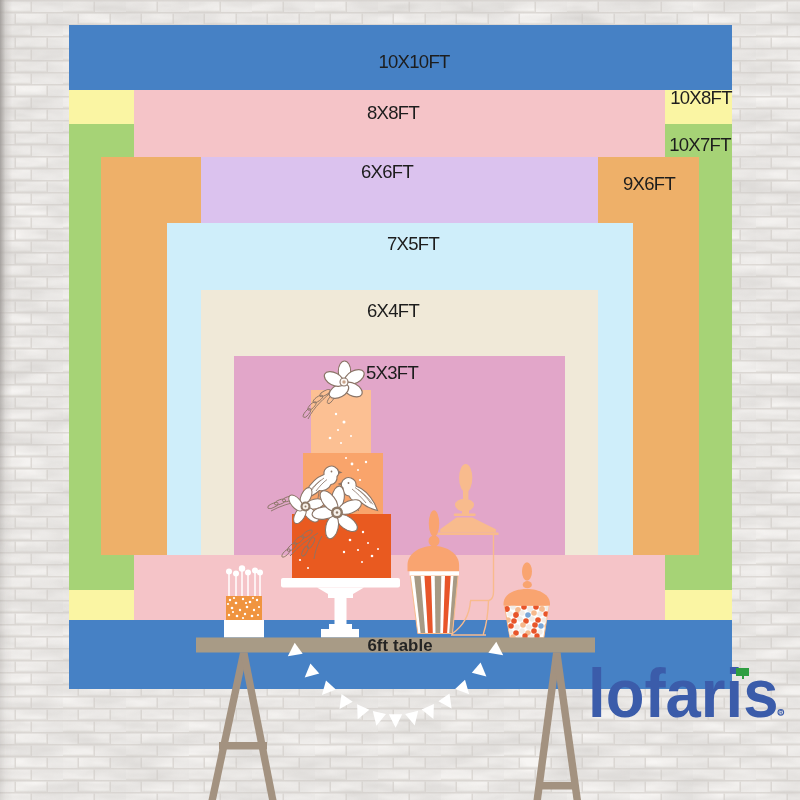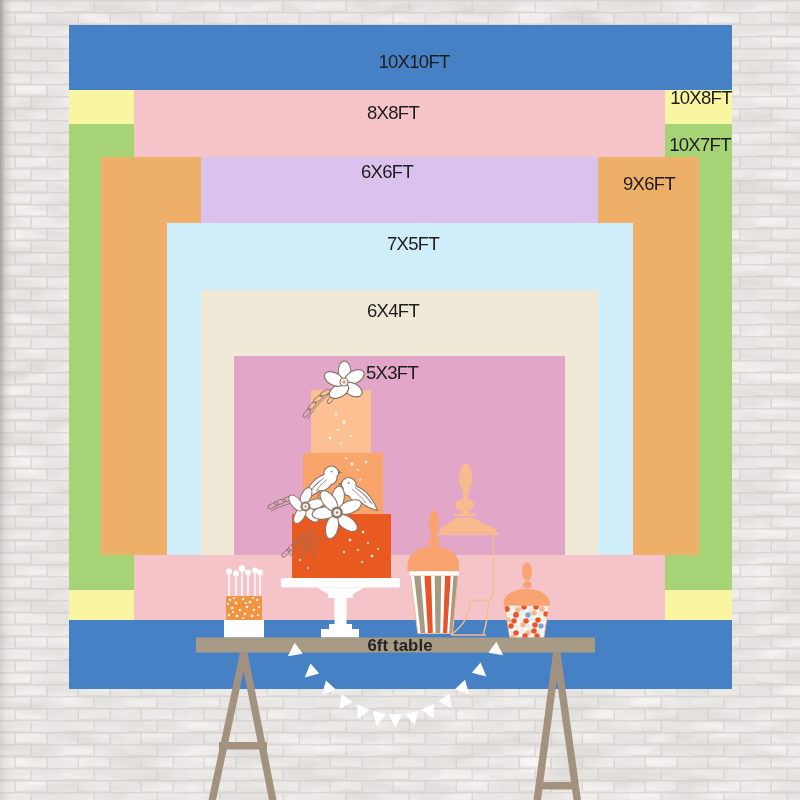--- a/index.html
+++ b/index.html
@@ -361,14 +361,27 @@
     <path d="M421.6,709.5 L433.9,703.9 L433.4,719.0 Z"></path>
     <path d="M438.4,701.2 L449.5,693.6 L451.6,708.5 Z"></path>
     <path d="M455.1,689.0 L465.0,679.8 L469.2,694.3 Z"></path>
     <path d="M471.8,672.8 L480.6,662.6 L486.4,676.5 Z"></path>
     <path d="M488.4,652.8 L496.3,641.8 L503.2,655.2 Z"></path>
   </g>
 
   <text x="400" y="650.8" text-anchor="middle" font-family="Liberation Sans, sans-serif" font-size="16.8" font-weight="bold" letter-spacing="0.1" fill="#242424">6ft table</text>
 </svg>
 
-
+<div style="position:absolute;left:590px;top:655px;width:210px;height:75px;">
+  <svg width="210" height="75" viewBox="0 0 210 75">
+    <g transform="translate(-2,62) scale(0.92,1)">
+      <text x="0" y="0" font-family="Liberation Sans, sans-serif" font-size="69" font-weight="bold" fill="#3b5caa" letter-spacing="0" style="-webkit-text-stroke:2.6px #3b5caa;">lofaris</text>
+    </g>
+
+    <rect x="146" y="13" width="13" height="8" fill="#2f9e41"></rect>
+    <rect x="152" y="21" width="2" height="3" fill="#2f9e41"></rect>
+
+    <circle cx="190.8" cy="57.3" r="2.8" fill="none" stroke="#3b5caa" stroke-width="1.1"></circle>
+    <text x="190.8" y="59.2" text-anchor="middle" font-size="4.6" font-weight="bold" fill="#3b5caa" font-family="Liberation Sans, sans-serif">R</text>
+  </svg>
 </div>
 
+</div>
+
 </body></html>

